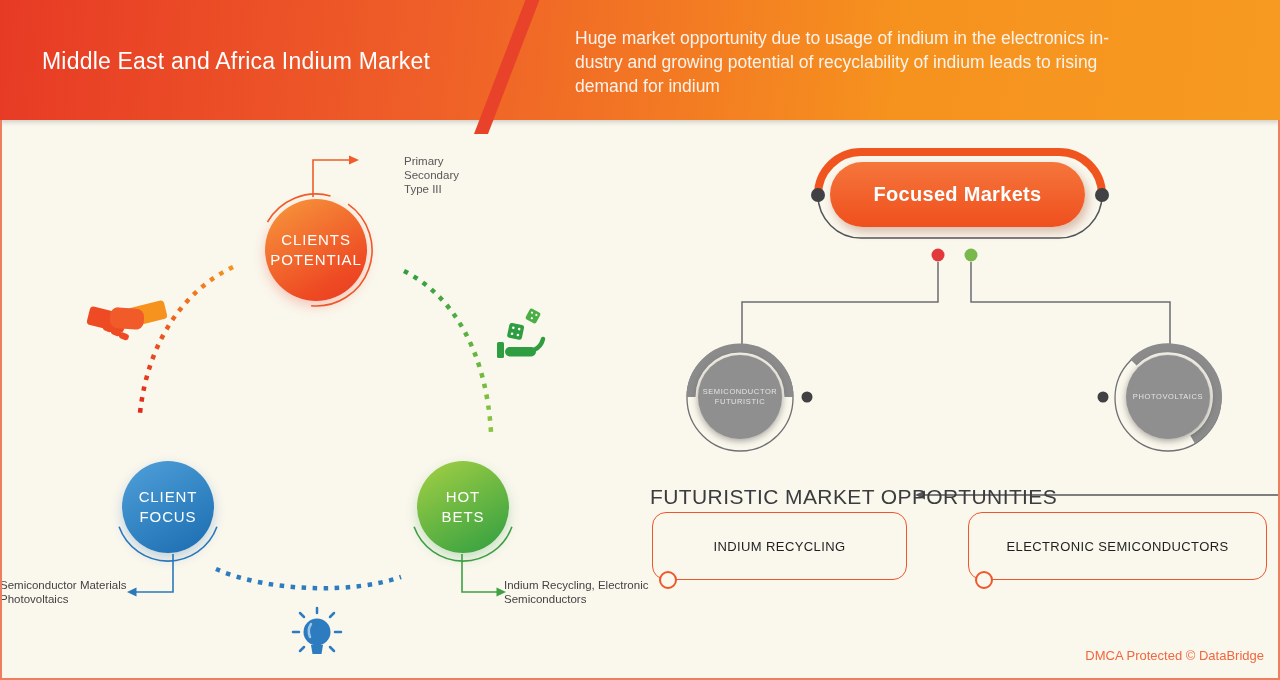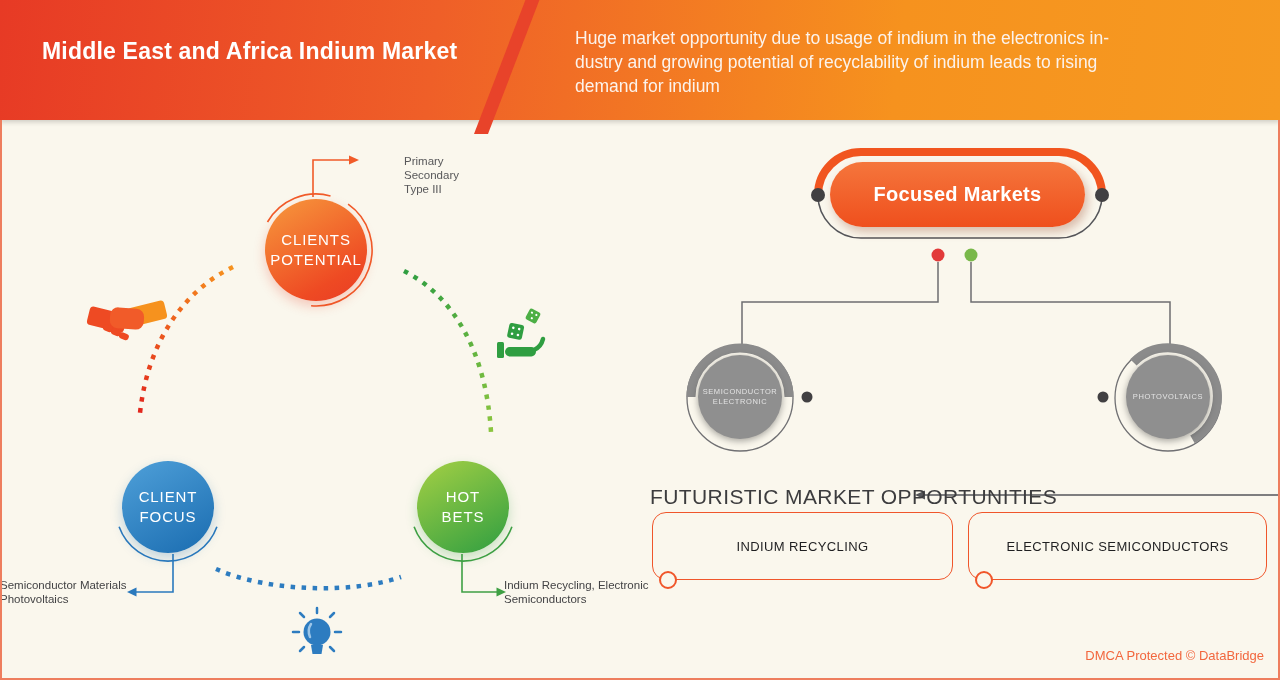--- a/index.html
+++ b/index.html
@@ -5,21 +5,21 @@
   html,body{margin:0;padding:0;background:#ffffff;}
   .canvas{position:relative;width:1280px;height:680px;overflow:hidden;
     background:var(--background-cream,#faf7ed);
     font-family:"Liberation Sans",sans-serif;}
   
   .header{position:absolute;left:0;top:0;width:1280px;height:120px;
     background:linear-gradient(97deg,#e73a25 0%,#ef5f28 34%,#f6921e 70%,#f69a21 100%);
     box-shadow:0 2px 5px rgba(0,0,0,.18);}
   .stripe{position:absolute;left:502px;top:-12px;width:14px;height:146px;
     background:var(--header-red,#e8432a);transform:skewX(-21deg);}
-  .page-title{position:absolute;left:42px;top:38px;font-size:23px;font-weight:bold;
+  .page-title{position:absolute;left:42px;top:48px;font-size:23px;font-weight:normal;
     color:#ffffff;letter-spacing:.2px;white-space:nowrap;}
   .subtitle{position:absolute;left:575px;top:26px;width:690px;font-size:17.5px;
     line-height:24px;color:#fcf3ec;}
   
   .content{position:absolute;left:0;top:120px;width:1280px;height:560px;}
   .content-border{position:absolute;left:0;top:120px;width:1280px;height:560px;
     border:2px solid var(--border-salmon,#ee7e5e);border-top:none;
     box-sizing:border-box;pointer-events:none;}
   svg.overlay{position:absolute;left:0;top:0;}
   
@@ -53,21 +53,21 @@
   .ann-primary{left:372px;top:34px;color:var(--text-gray,#58585a);margin-left:32px;}
   .ann-left{left:0;top:458px;width:130px;text-align:left;}
   .ann-right{left:504px;top:458px;}
   
   .opp-heading{position:absolute;left:650px;top:365px;font-size:21px;
     color:#3c3c3e;letter-spacing:.4px;white-space:nowrap;}
   .opp{position:absolute;top:392px;height:68px;box-sizing:border-box;
     border:1.6px solid var(--accent-orange,#f0562b);border-radius:14px;
     display:flex;align-items:center;justify-content:center;
     font-size:13px;color:#1f1f21;letter-spacing:.4px;}
-  .opp1{left:652px;width:301px;}
+  .opp1{left:652px;width:255px;}
   .opp2{left:968px;width:299px;}
   .ring{position:absolute;width:18px;height:18px;box-sizing:border-box;
     border:2.5px solid var(--accent-orange,#f0562b);border-radius:50%;
     background:var(--background-cream,#faf7ed);}
   .ring1{left:659px;top:451px;}
   .ring2{left:975px;top:451px;}
   .dmca{position:absolute;right:16px;top:528px;font-size:13px;
     color:var(--dmca-orange,#f2673e);}
 </style>
 </head>
@@ -229,21 +229,21 @@
       <div>Indium Recycling, Electronic</div>
       <div>Semiconductors</div>
     </div>
 
     <div class="pill">
       <span>Focused Markets</span>
     </div>
 
     <div class="node node-gray node-sm">
       <span>SEMICONDUCTOR</span>
-      <span>ELECTRONIC</span>
+      <span>FUTURISTIC</span>
     </div>
     <div class="node node-gray node-pv">
       <span>PHOTOVOLTAICS</span>
     </div>
 
     <div class="opp-heading">FUTURISTIC MARKET OPPORTUNITIES</div>
     <div class="opp opp1">
       <span>INDIUM RECYCLING</span>
     </div>
     <div class="opp opp2">

